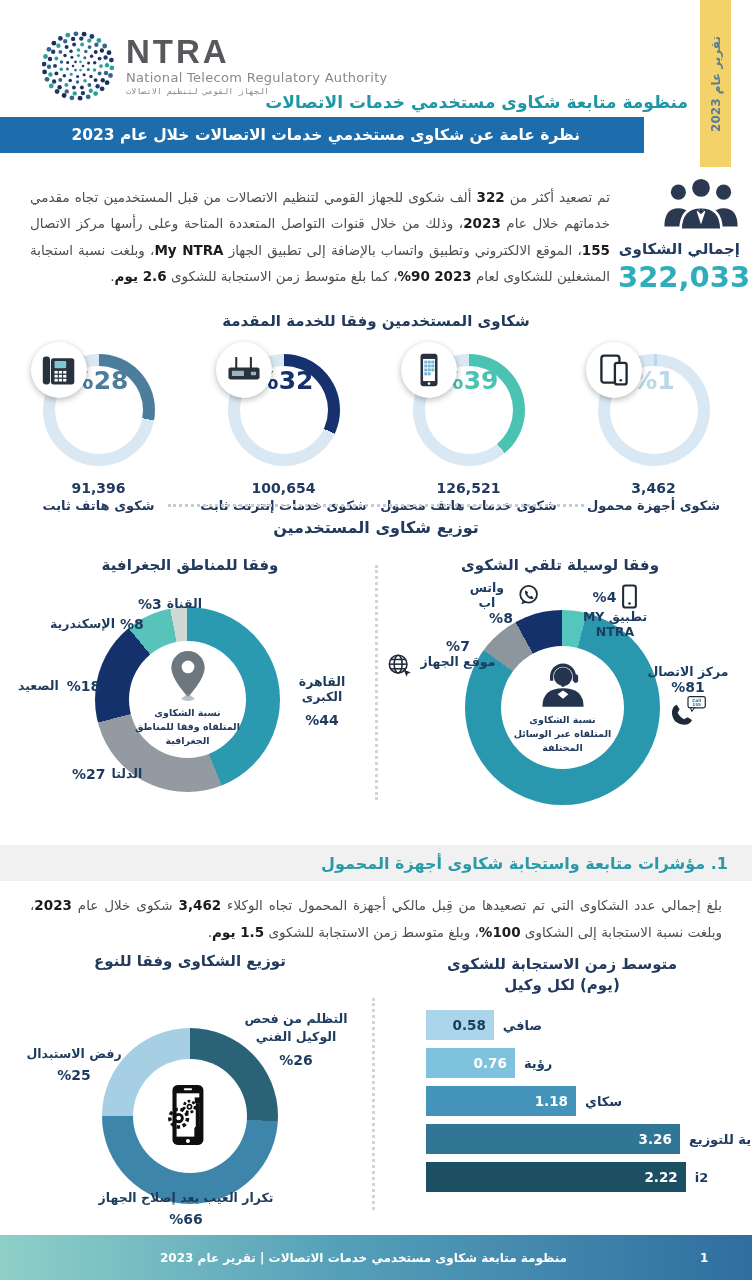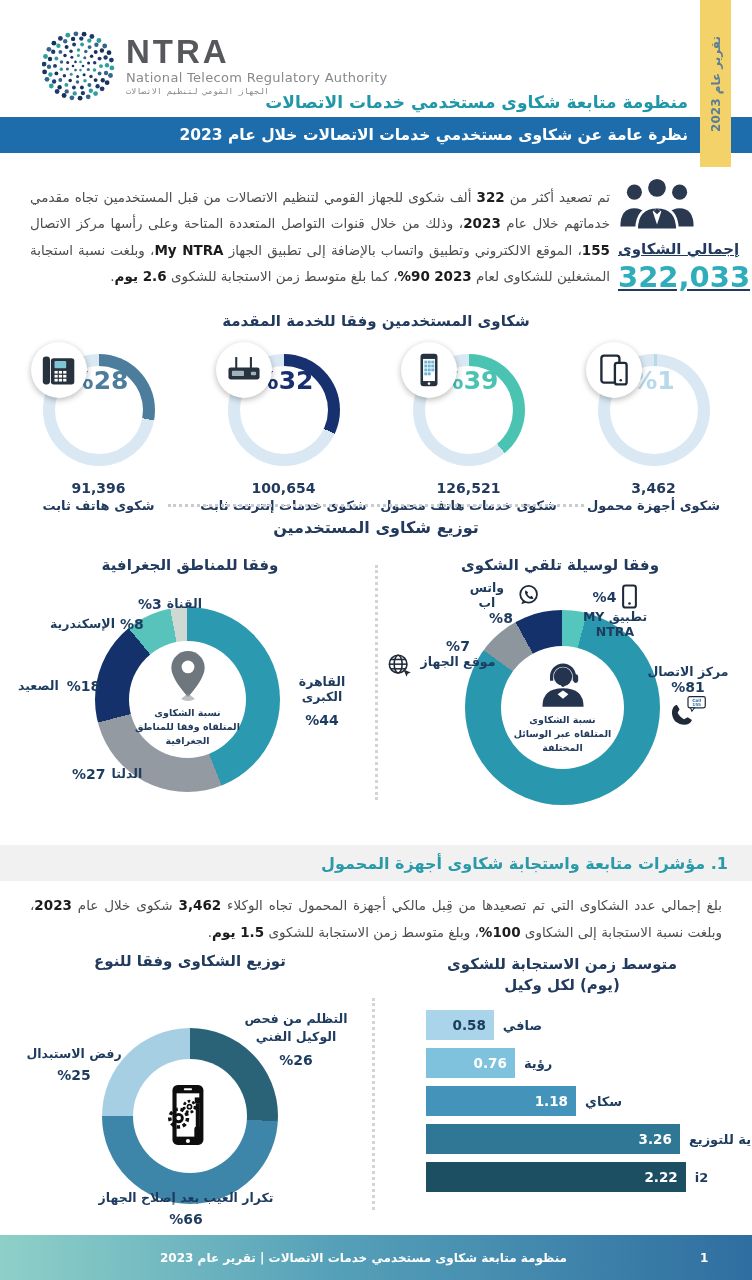--- a/index.html
+++ b/index.html
@@ -11,26 +11,26 @@
   
   .logo{position:absolute;left:42px;top:26px;display:flex;align-items:center;gap:10px;direction:ltr;}
   .logo-ntra{font-size:33px;font-weight:bold;color:#57585c;letter-spacing:3px;line-height:1;
              font-family:"Liberation Sans",sans-serif;}
   .logo-sub-en{font-size:13px;color:#87898c;margin-top:2px;letter-spacing:.3px;}
   .logo-sub-ar{font-size:8.5px;color:#87898c;margin-top:1px;direction:rtl;text-align:left;font-family:Liberation Mono, monospace;}
   .ribbon{position:absolute;left:700px;top:0;width:31px;height:167px;background:#f3d269;z-index:6;
           display:flex;align-items:center;justify-content:center;}
   .ribbon span{transform:rotate(-90deg);white-space:nowrap;font-size:12px;font-weight:bold;color:#5c7d96;}
   .title-teal{position:absolute;top:92px;right:64px;font-size:17px;font-weight:bold;color:#1f97a6;}
-  .banner{position:absolute;top:117px;left:0;width:752px;height:36px;background:#1d6dac;z-index:2;
+  .banner{position:absolute;top:117px;left:0;width:644px;height:36px;background:#1d6dac;z-index:2;
           display:flex;align-items:center;}
   .banner span{color:#fff;font-size:15.5px;font-weight:bold;padding-right:64px;}
 
   
-  .total-block{position:absolute;top:176px;left:618px;width:122px;text-align:left;text-decoration:underline;}
+  .total-block{position:absolute;top:176px;left:618px;width:122px;text-align:right;}
   .total-label{font-size:15px;font-weight:bold;margin-top:4px;}
   .total-value{font-size:29px;font-weight:bold;color:#2fadbb;margin-top:2px;}
   .intro-par{position:absolute;top:184px;left:30px;width:580px;margin:0;font-size:13.5px;line-height:1.95;
              color:#4e4e4e;text-align:justify;}
 
   
   .svc-title{position:absolute;top:312px;left:0;width:752px;text-align:center;font-size:15px;font-weight:bold;}
   .svc-row{position:absolute;top:340px;left:6px;width:740px;display:flex;justify-content:space-around;}
   .svc-item{width:178px;text-align:center;position:relative;}
   .gauge{position:relative;width:112px;height:112px;margin:14px auto 0;border-radius:50%;}

